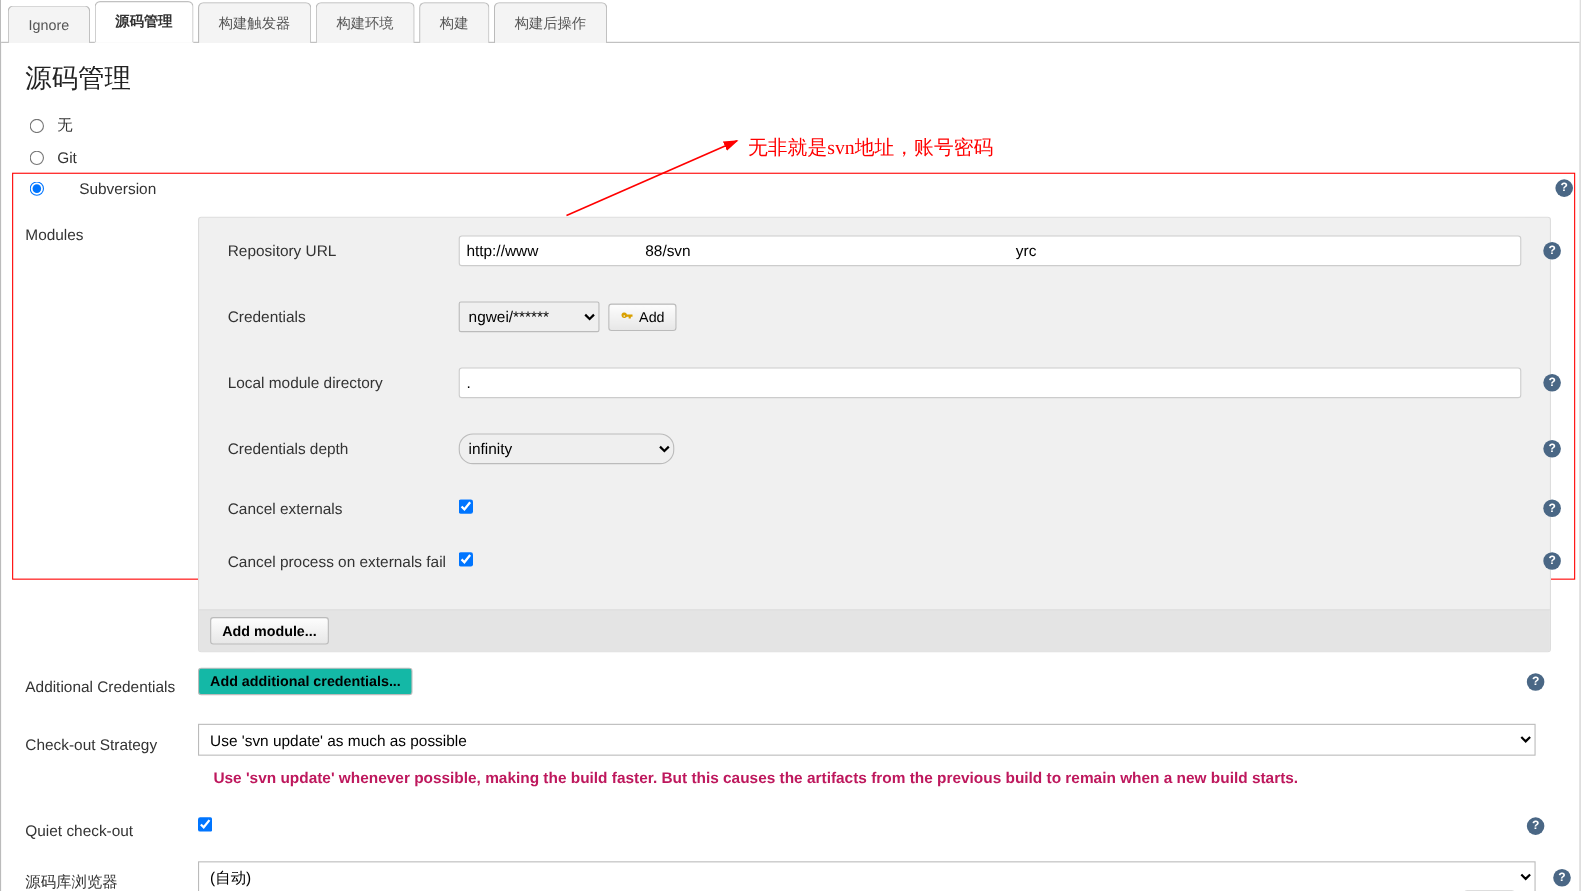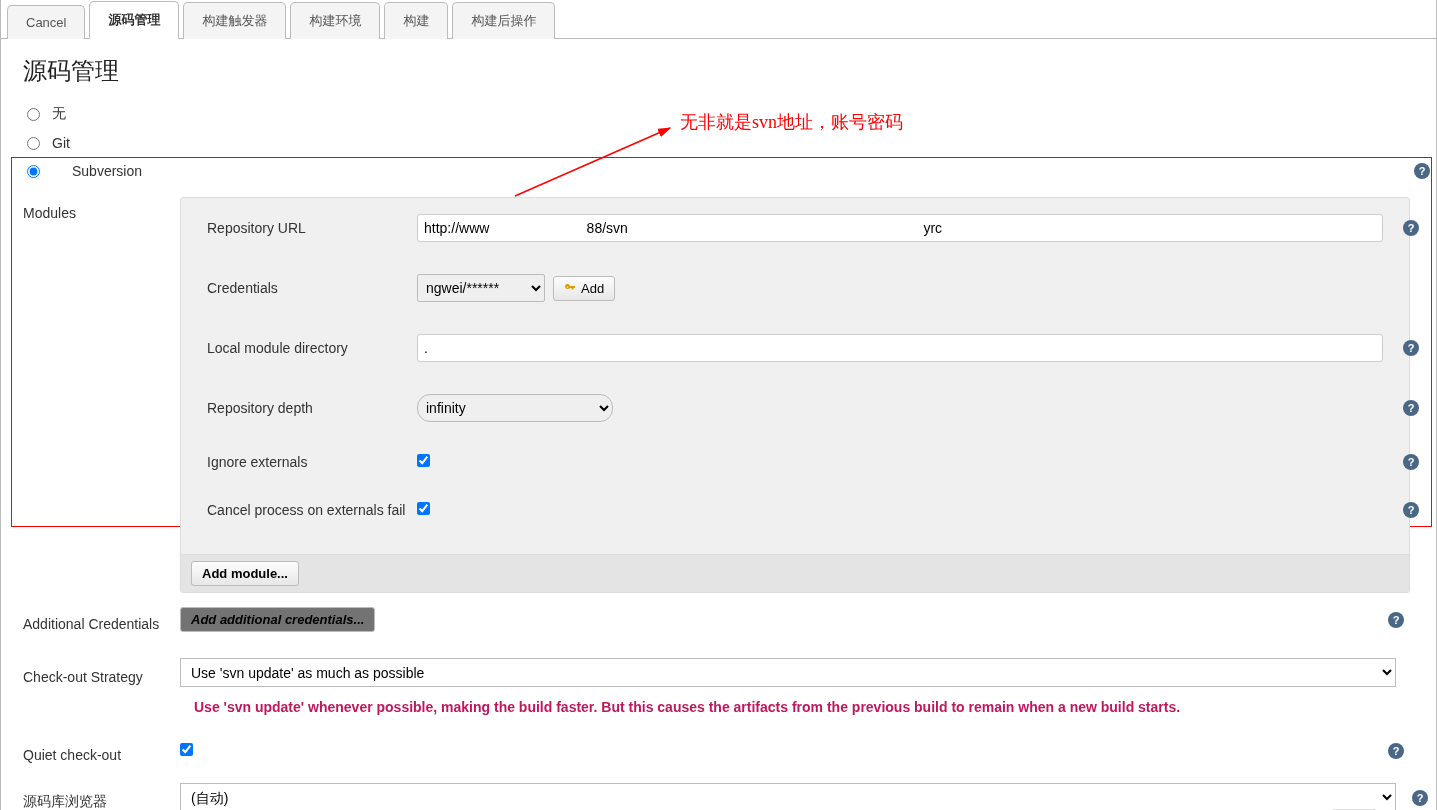--- a/index.html
+++ b/index.html
@@ -91,32 +91,32 @@
     .add-module-row { background:#e4e4e4; margin:0 -12px -8px -26px; padding:6px 10px; border-top:1px solid #ddd;}
     .below-block { margin:14px 26px 0 0; }
     .below-row { display:flex; align-items:center; margin-bottom:12px; position:relative;}
     .below-row .side-label { width:157px; font-size:14px; }
     .below-row .form-control { flex:1; }
     .wide-select { width:100%; height:29px; border:1px solid #bbb; background:#fff; font-size:14px; padding:3px 6px;}
     .hint-text { margin-left:157px; color:#be185d; font-size:14px; margin-bottom:24px; padding-left:14px;font-weight:bold;}
     .outer-help { position:absolute; right:6px; }
     .subv-help { position:absolute; right:6px; top:6px; }
     
-    .annot-text { position:absolute; left:680px; top:110px; color:red; font-size:18px; font-family:"SimSun","Microsoft YaHei"; }
+    .annot-text { position:absolute; left:680px; top:122px; color:red; font-size:18px; font-family:"SimSun","Microsoft YaHei"; }
     .annot-arrow { position:absolute; left:500px; top:116px; pointer-events:none;}
     .watermark { position:absolute; right:10px; bottom:10px; opacity:.5; font-size:11px; color:#888; display:flex; align-items:center; gap:6px;}
     .watermark .wlogo{ width:26px; height:26px; border:1px solid #bbb; border-radius:3px; display:flex; align-items:center;justify-content:center;color:#888;font-weight:bold;padding-left:44px;}
   </style>
 </head>
 <body>
 
 <div class="page-wrap">
 
   <div class="tabs">
-    <div class="tab">Cancel</div>
+    <div class="tab">Ignore</div>
     <div class="tab active">源码管理</div>
     <div class="tab">构建触发器</div>
     <div class="tab">构建环境</div>
     <div class="tab">构建</div>
     <div class="tab">构建后操作</div>
   </div>
 
   <div class="section-title">源码管理</div>
 
   <div class="content">
@@ -167,31 +167,31 @@
 
           <div class="form-row">
             <div class="form-label">Local module directory</div>
             <div class="form-control">
               <input class="text-input" type="text" value="." style="">
             </div>
             <span class="help-ic row-help">?</span>
           </div>
 
           <div class="form-row">
-            <div class="form-label">Repository depth</div>
+            <div class="form-label">Credentials depth</div>
             <div class="form-control" style="flex:0;">
               <select class="select-input select-md">
                 <option>infinity</option>
               </select>
             </div>
             <span class="help-ic row-help">?</span>
           </div>
 
           <div class="form-row">
-            <div class="form-label">Ignore externals</div>
+            <div class="form-label">Cancel externals</div>
             <div class="form-control" style="flex:0;">
               <input type="checkbox" checked="" style="">
             </div>
             <span class="help-ic row-help">?</span>
           </div>
 
           <div class="form-row last">
             <div class="form-label">Cancel process on externals fail</div>
             <div class="form-control" style="flex:0;">
               <input type="checkbox" checked="" style="">
@@ -203,21 +203,21 @@
             <button class="btn" style="font-weight:bold;">Add module...</button>
           </div>
         </div>
       </div>
     </div>
 
     <div class="below-block">
       <div class="below-row">
         <div class="side-label">Additional Credentials</div>
         <div class="form-control" style="flex:0;">
-          <button class="btn" style="font-weight:bold;background:#737373;font-style:italic;">Add additional credentials...</button>
+          <button class="btn" style="font-weight:bold;background:#14b8a6;">Add additional credentials...</button>
         </div>
         <span class="help-ic outer-help">?</span>
       </div>
 
       <div class="below-row" style="margin-top:26px;">
         <div class="side-label">Check-out Strategy</div>
         <div class="form-control">
           <select class="wide-select">
             <option>Use 'svn update' as much as possible</option>
           </select>

